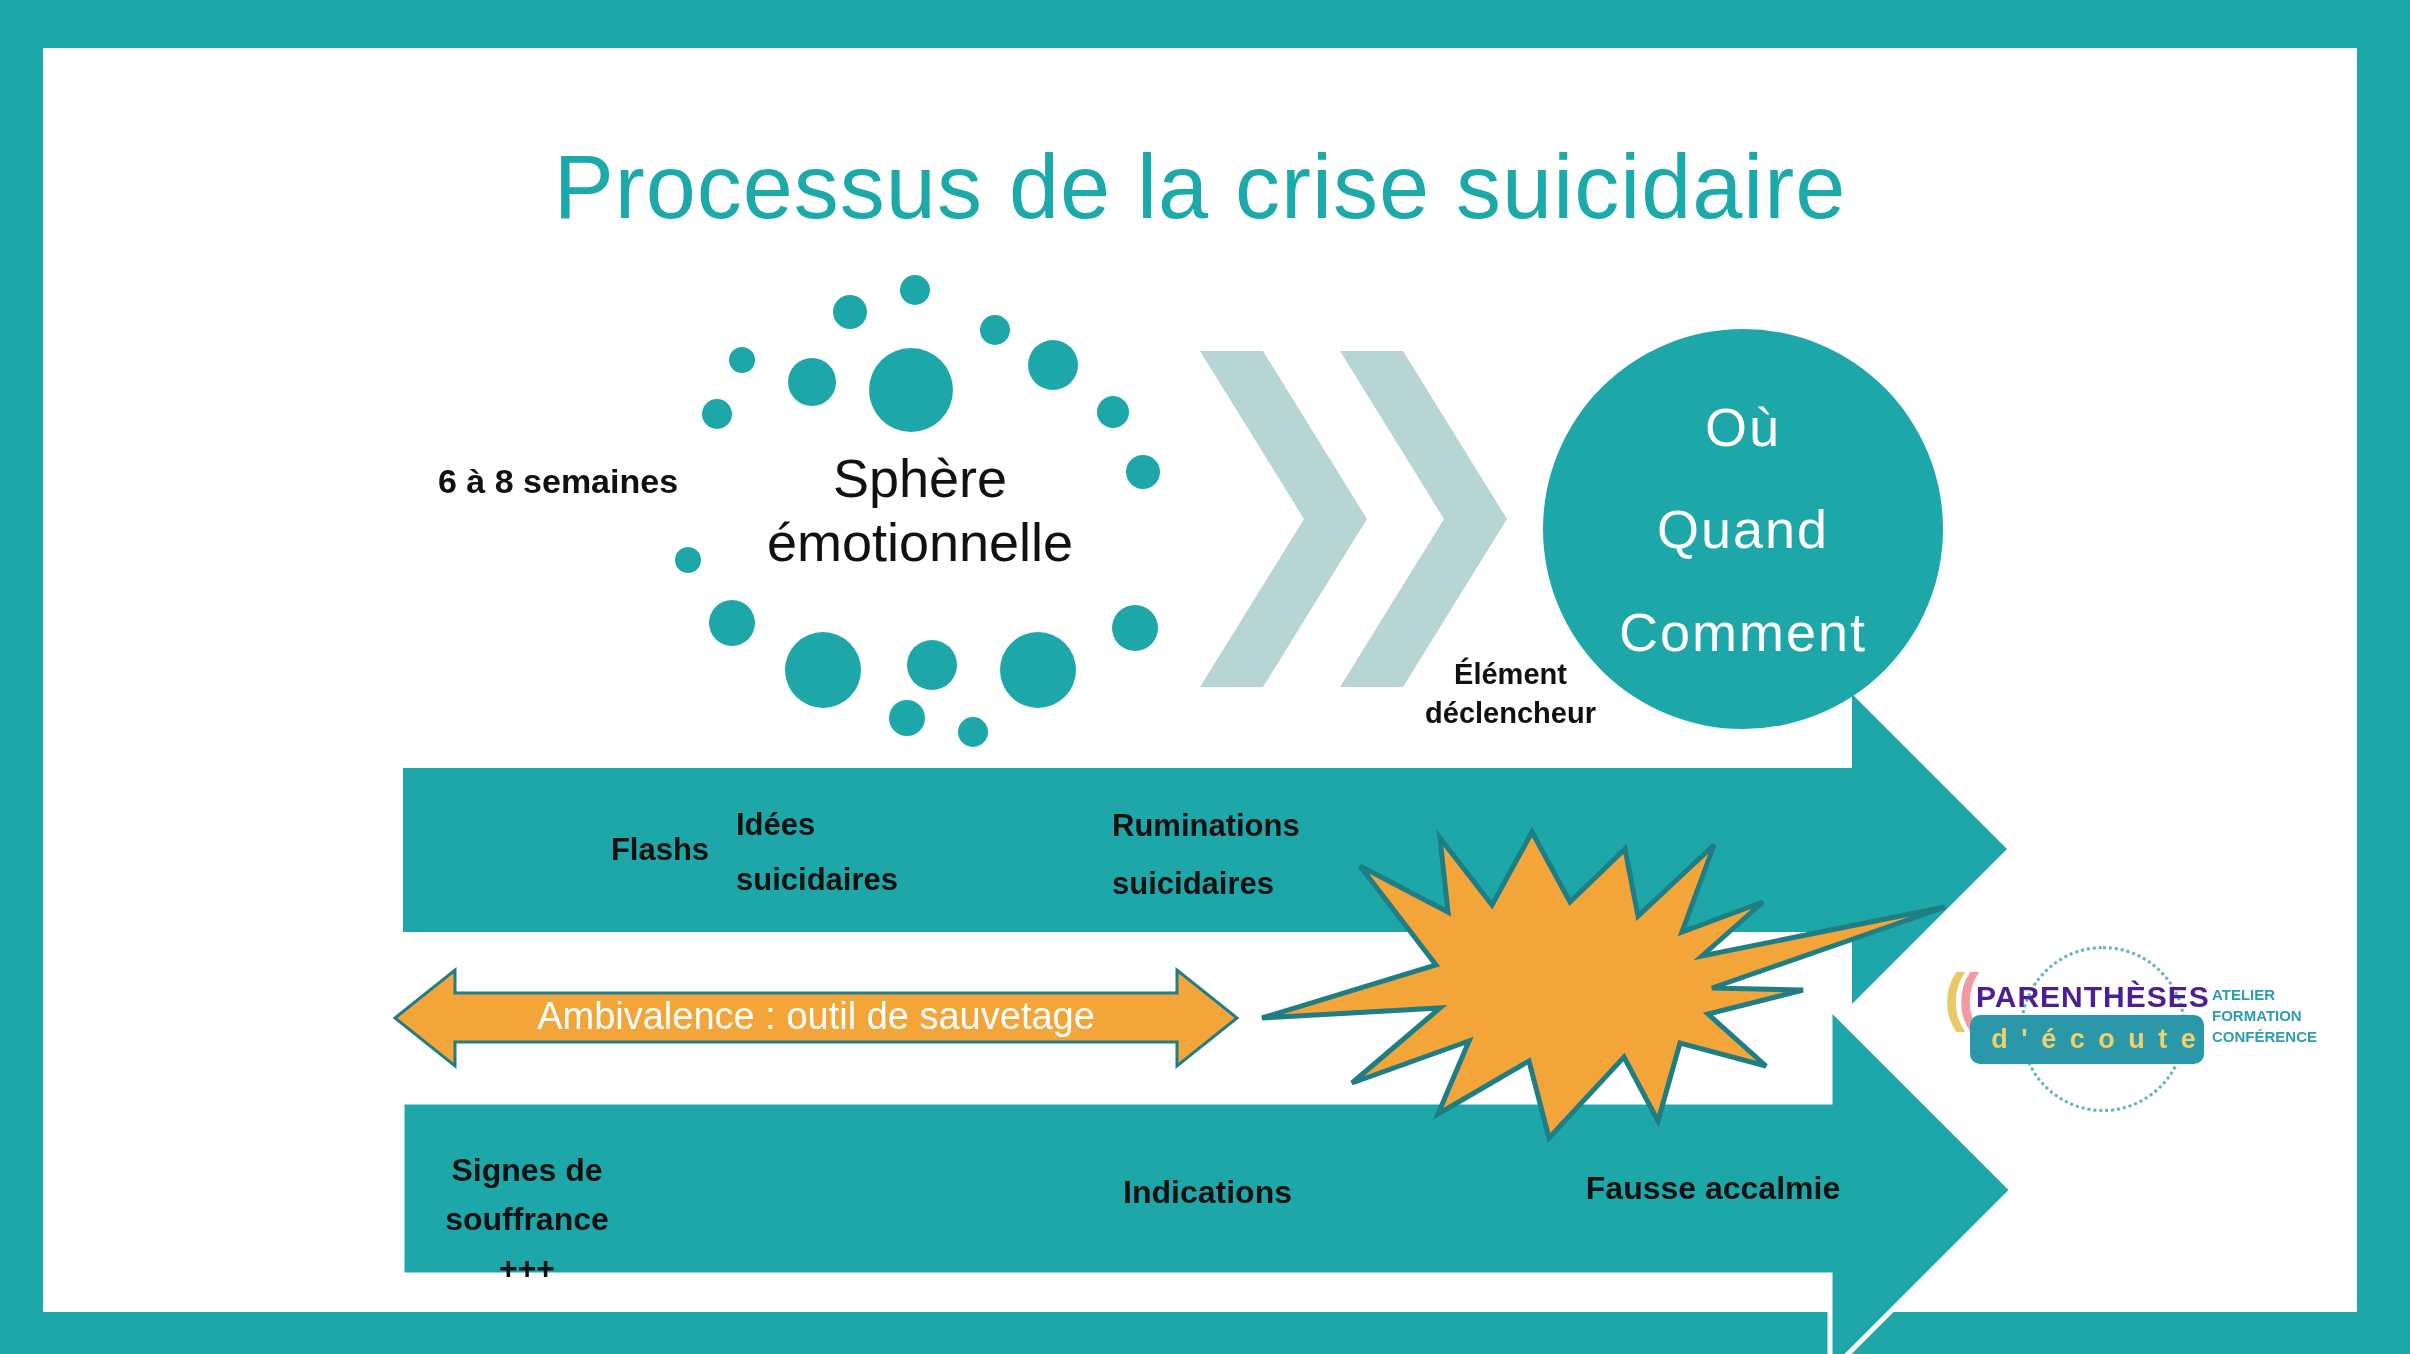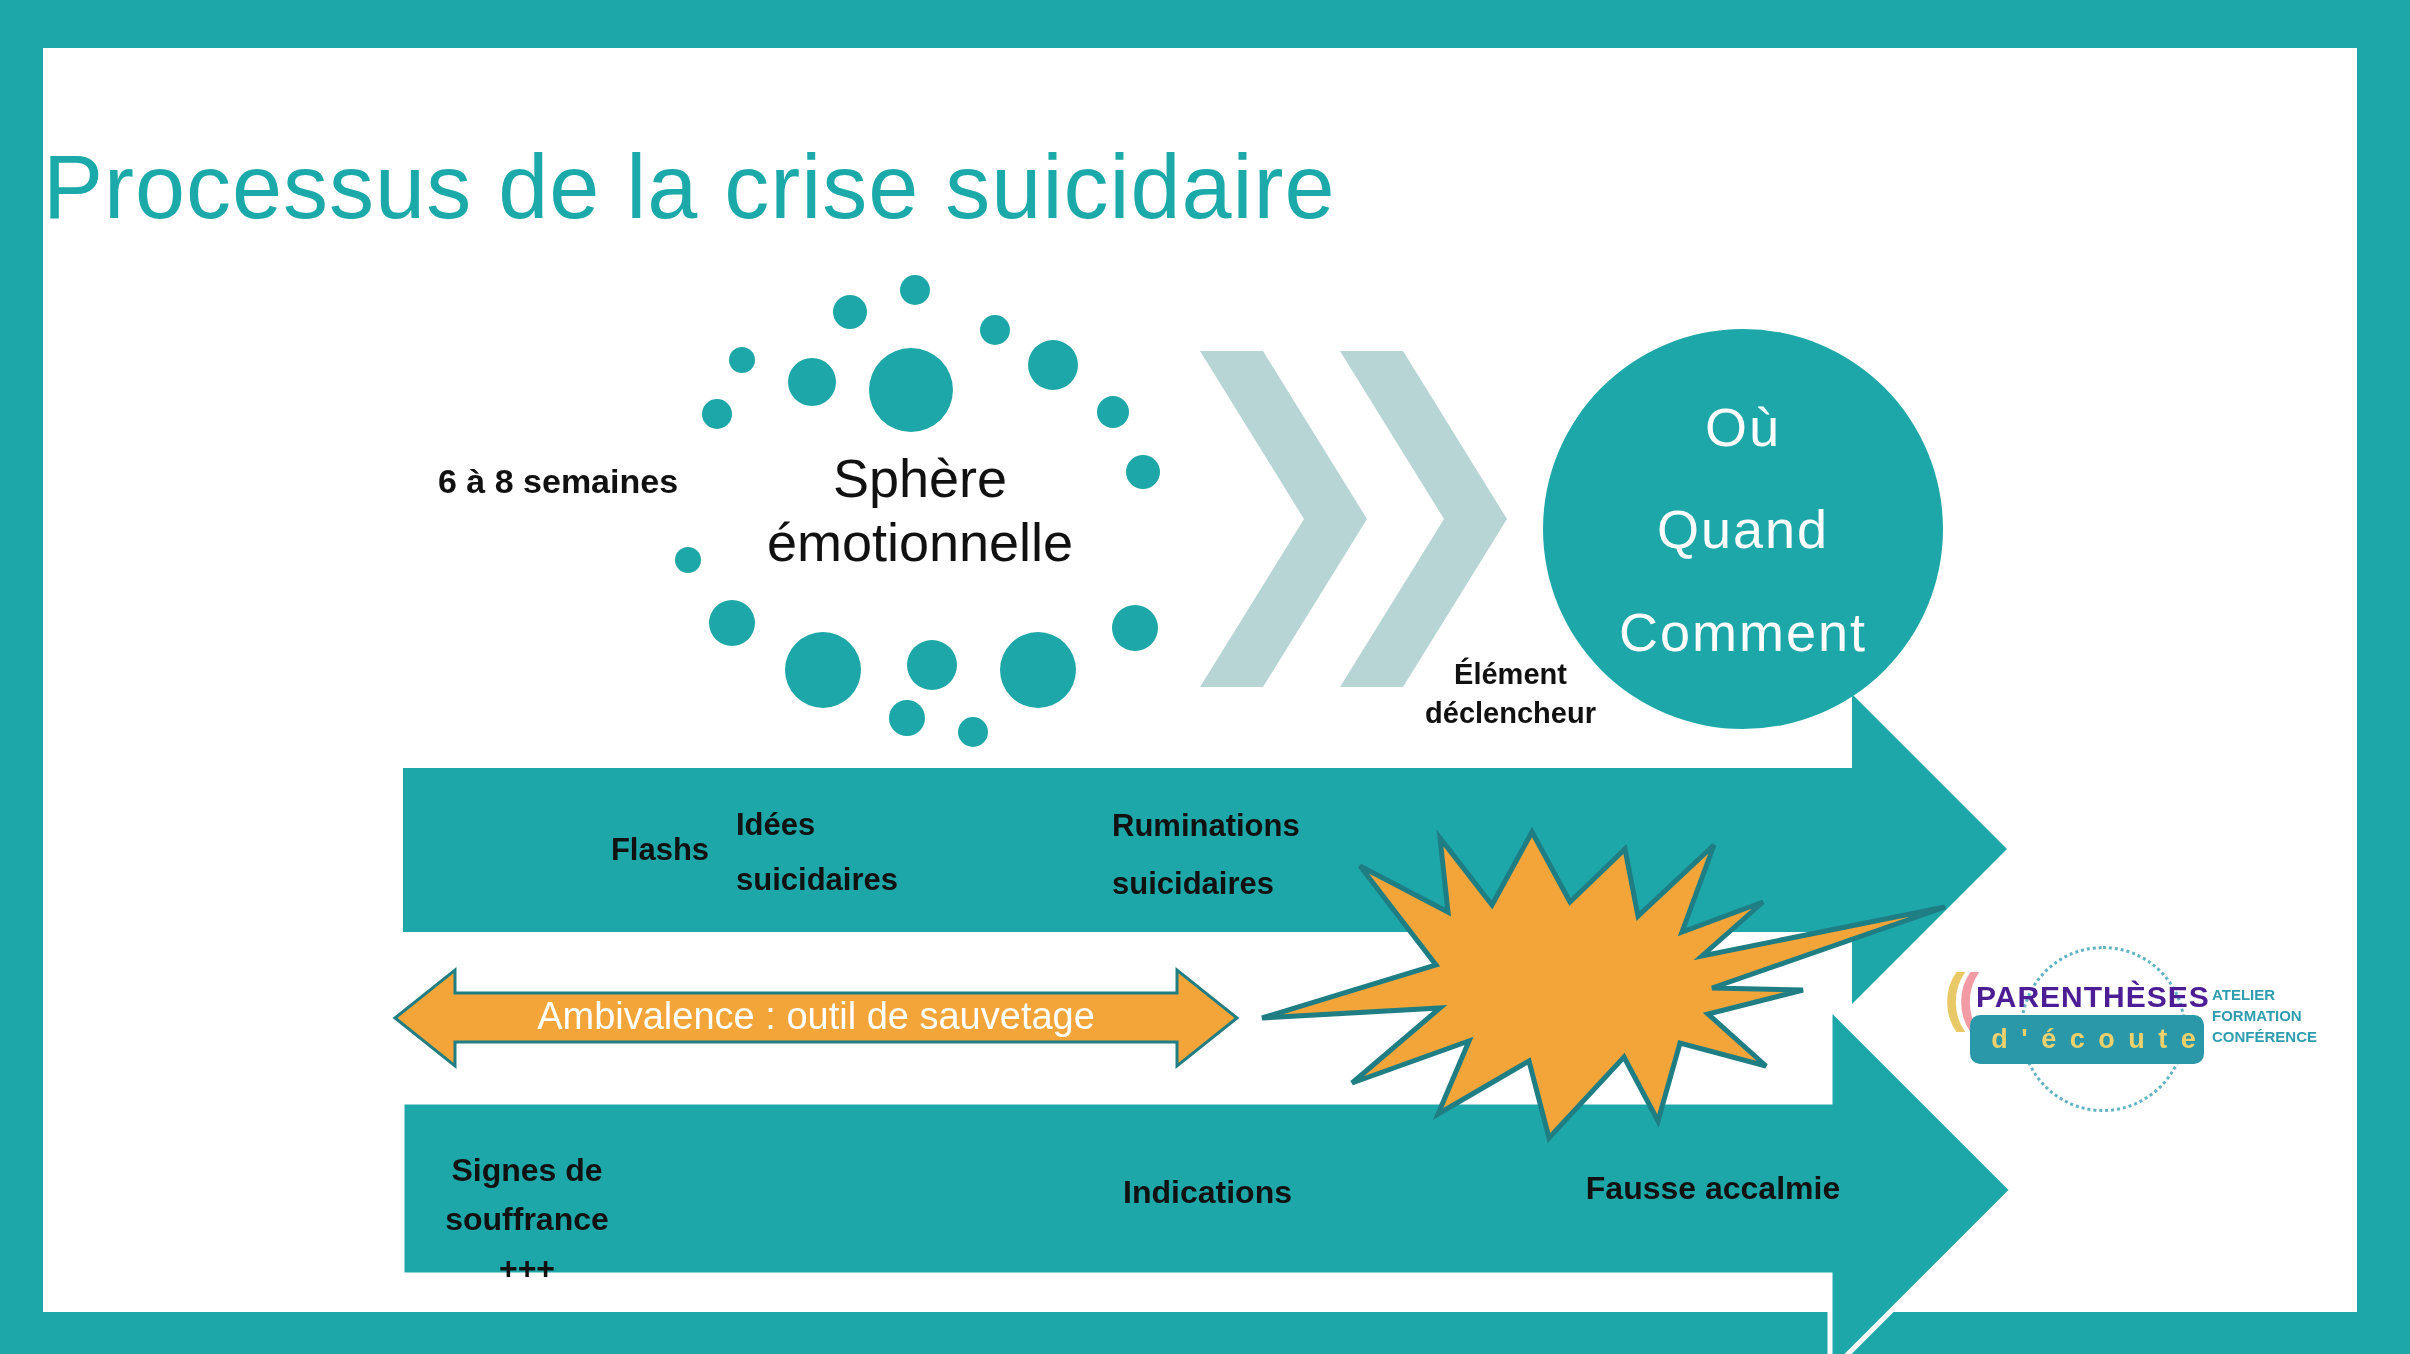--- a/index.html
+++ b/index.html
@@ -4,21 +4,21 @@
 <style>
   html,body{margin:0;padding:0;background:#888;}
   #canvas{position:relative;width:2410px;height:1354px;background:#1EA7A8;overflow:hidden;
           font-family:"Liberation Sans", sans-serif;}
   .slide{position:absolute;left:43px;top:48px;width:2314px;height:1264px;background:#ffffff;}
   svg.layer{position:absolute;left:0;top:0;width:2410px;height:1354px;}
   .teal{fill:#1EA7A8;}
   .chev{fill:#B8D5D6;}
   .orange{fill:#F3A53A;stroke:#1F7D84;}
   .abs{position:absolute;}
-  .title{left:43px;top:136px;width:2314px;font-size:90px;
+  .title{left:43px;top:136px;width:2314px;text-align:center;font-size:90px;
          color:#1CA9A9;letter-spacing:1px;}
   .blackb{color:#111111;font-weight:bold;}
   .pre{white-space:pre-line;}
   .duration{left:438px;top:462px;font-size:34px;}
   .sphere{left:700px;top:446px;width:440px;text-align:center;font-size:54px;line-height:64px;color:#111;}
   .trigger{left:1388px;top:655px;width:245px;text-align:center;font-size:29px;line-height:39px;}
   .circline{left:1543px;width:400px;text-align:center;font-size:54px;color:#fff;letter-spacing:2px;}
   .s1{font-size:31px;}
   .rech{left:443px;top:798px;line-height:42px;}
   .flashs{left:560px;top:832px;width:200px;text-align:center;}

